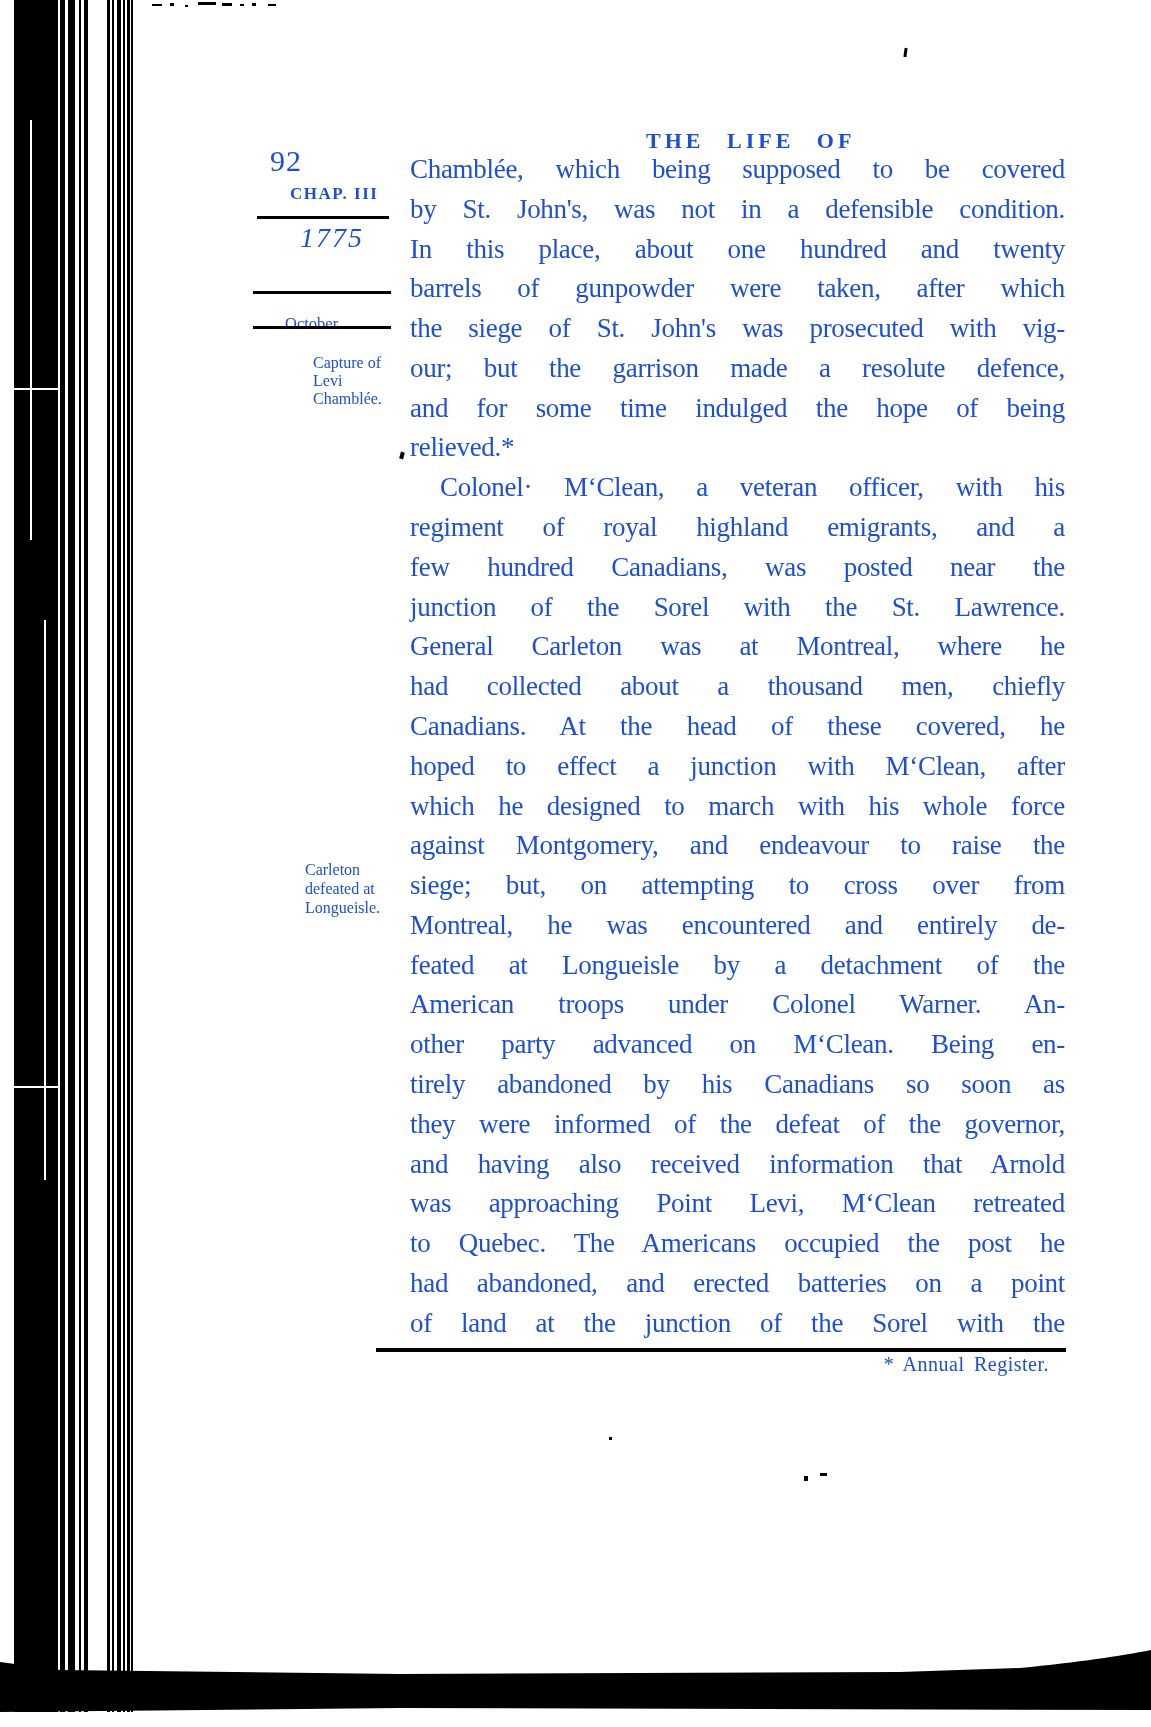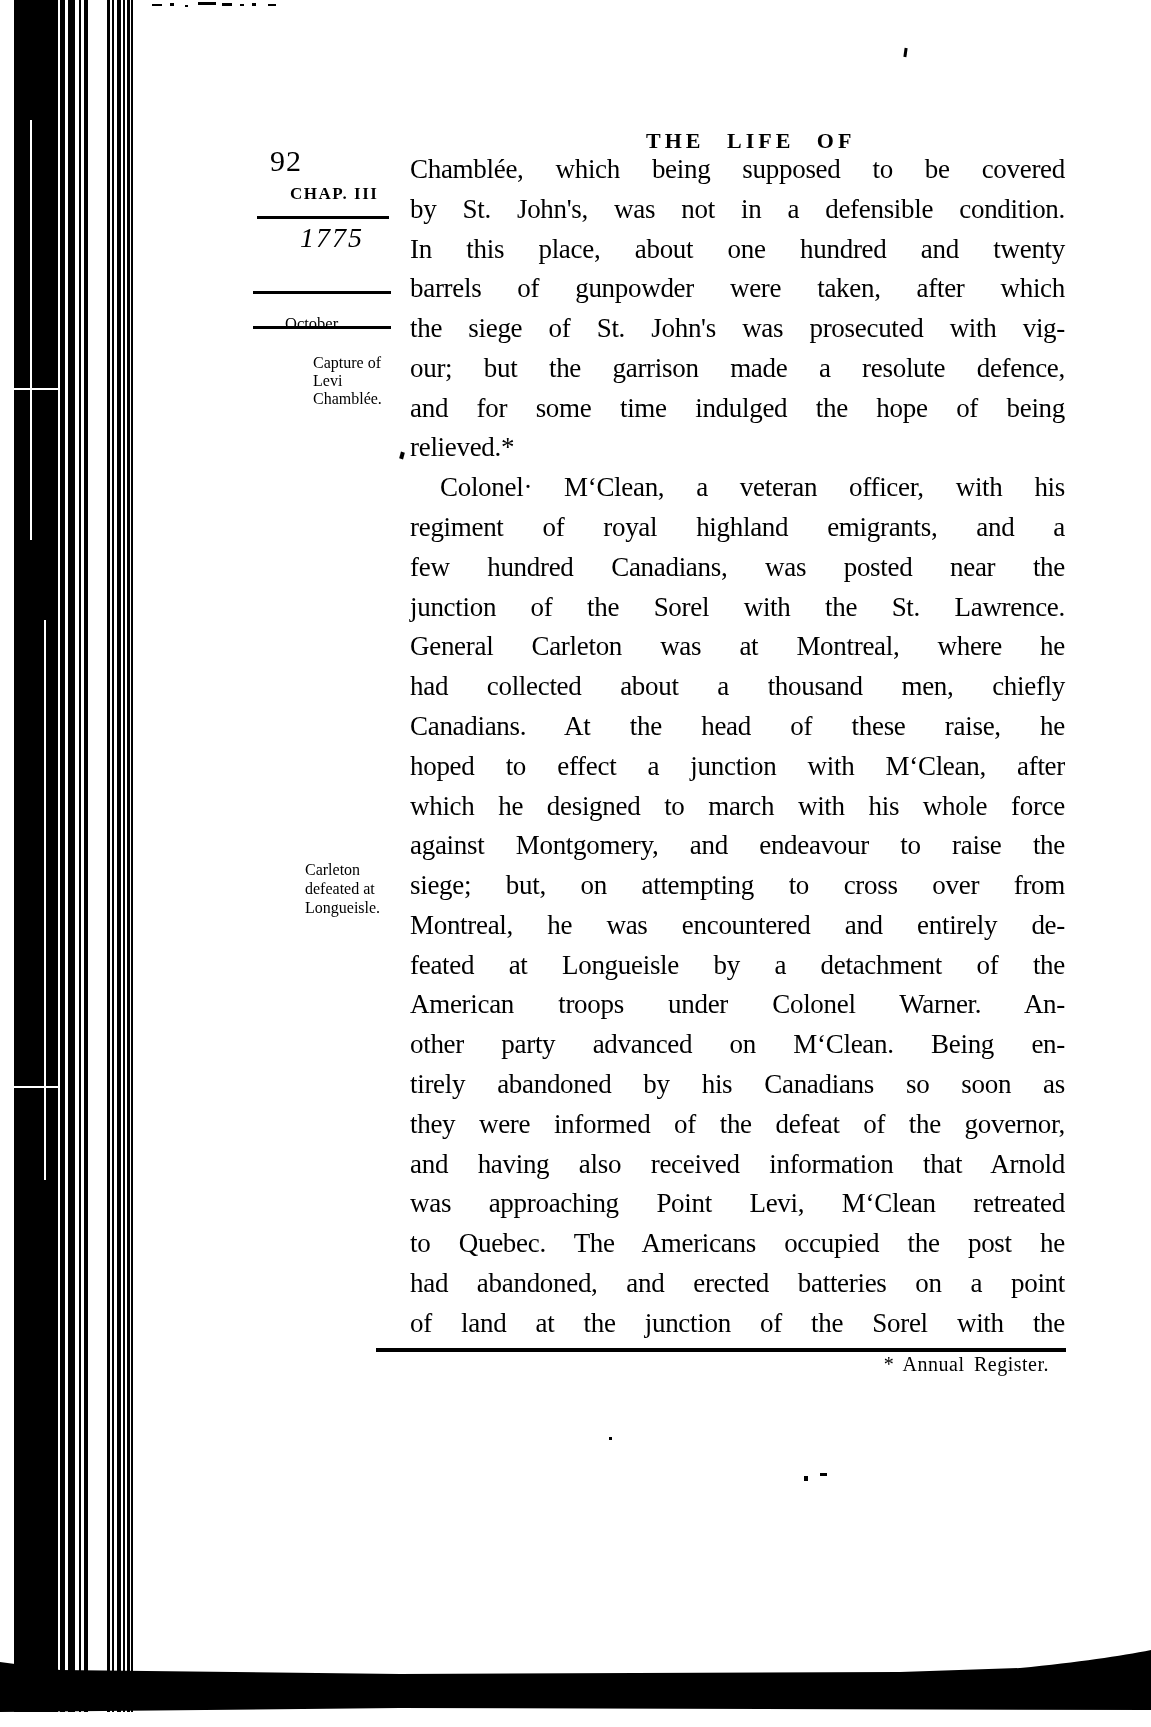--- a/index.html
+++ b/index.html
@@ -2,21 +2,21 @@
 <html><head>
 <meta charset="utf-8">
 <style>
   html,body{margin:0;padding:0;background:#e8e8e8;}
   .page{
     position:relative;
     width:1151px;height:1727px;
     background:#ffffff;
     overflow:hidden;
     font-family:"Liberation Serif","DejaVu Serif",serif;
-    color:#000000;
+    color:#1d4ed8;
   }
   
   .stripe{position:absolute;top:0;height:1712px;background:#000;}
   .stripe-gap{position:absolute;background:#fff;}
   .speck{position:absolute;background:#000;}
   .bottom-band{position:absolute;left:0;top:1648px;width:1151px;height:79px;}
   
   .page-number{position:absolute;left:270px;top:144px;font-size:30px;letter-spacing:1px;}
   .running-title{
     position:absolute;left:646px;top:128px;width:200px;
@@ -126,21 +126,21 @@
       <div class="line">the siege of St. John's was prosecuted with vig-</div>
       <div class="line">our; but the garrison made a resolute defence,</div>
       <div class="line">and for some time indulged the hope of being</div>
       <div class="line endline">relieved.*</div>
       <div class="line indented">Colonel· M‘Clean, a veteran officer, with his</div>
       <div class="line">regiment of royal highland emigrants, and a</div>
       <div class="line">few hundred Canadians, was posted near the</div>
       <div class="line">junction of the Sorel with the St. Lawrence.</div>
       <div class="line">General Carleton was at Montreal, where he</div>
       <div class="line">had collected about a thousand men, chiefly</div>
-      <div class="line">Canadians.  At the head of these raise, he</div>
+      <div class="line">Canadians.  At the head of these covered, he</div>
       <div class="line">hoped to effect a junction with M‘Clean, after</div>
       <div class="line">which he designed to march with his whole force</div>
       <div class="line">against Montgomery, and endeavour to raise the</div>
       <div class="line">siege; but, on attempting to cross over from</div>
       <div class="line">Montreal, he was encountered and entirely de-</div>
       <div class="line">feated at Longueisle by a detachment of the</div>
       <div class="line">American troops under Colonel Warner.  An-</div>
       <div class="line">other party advanced on M‘Clean.  Being en-</div>
       <div class="line">tirely abandoned by his Canadians so soon as</div>
       <div class="line">they were informed of the defeat of the governor,</div>

